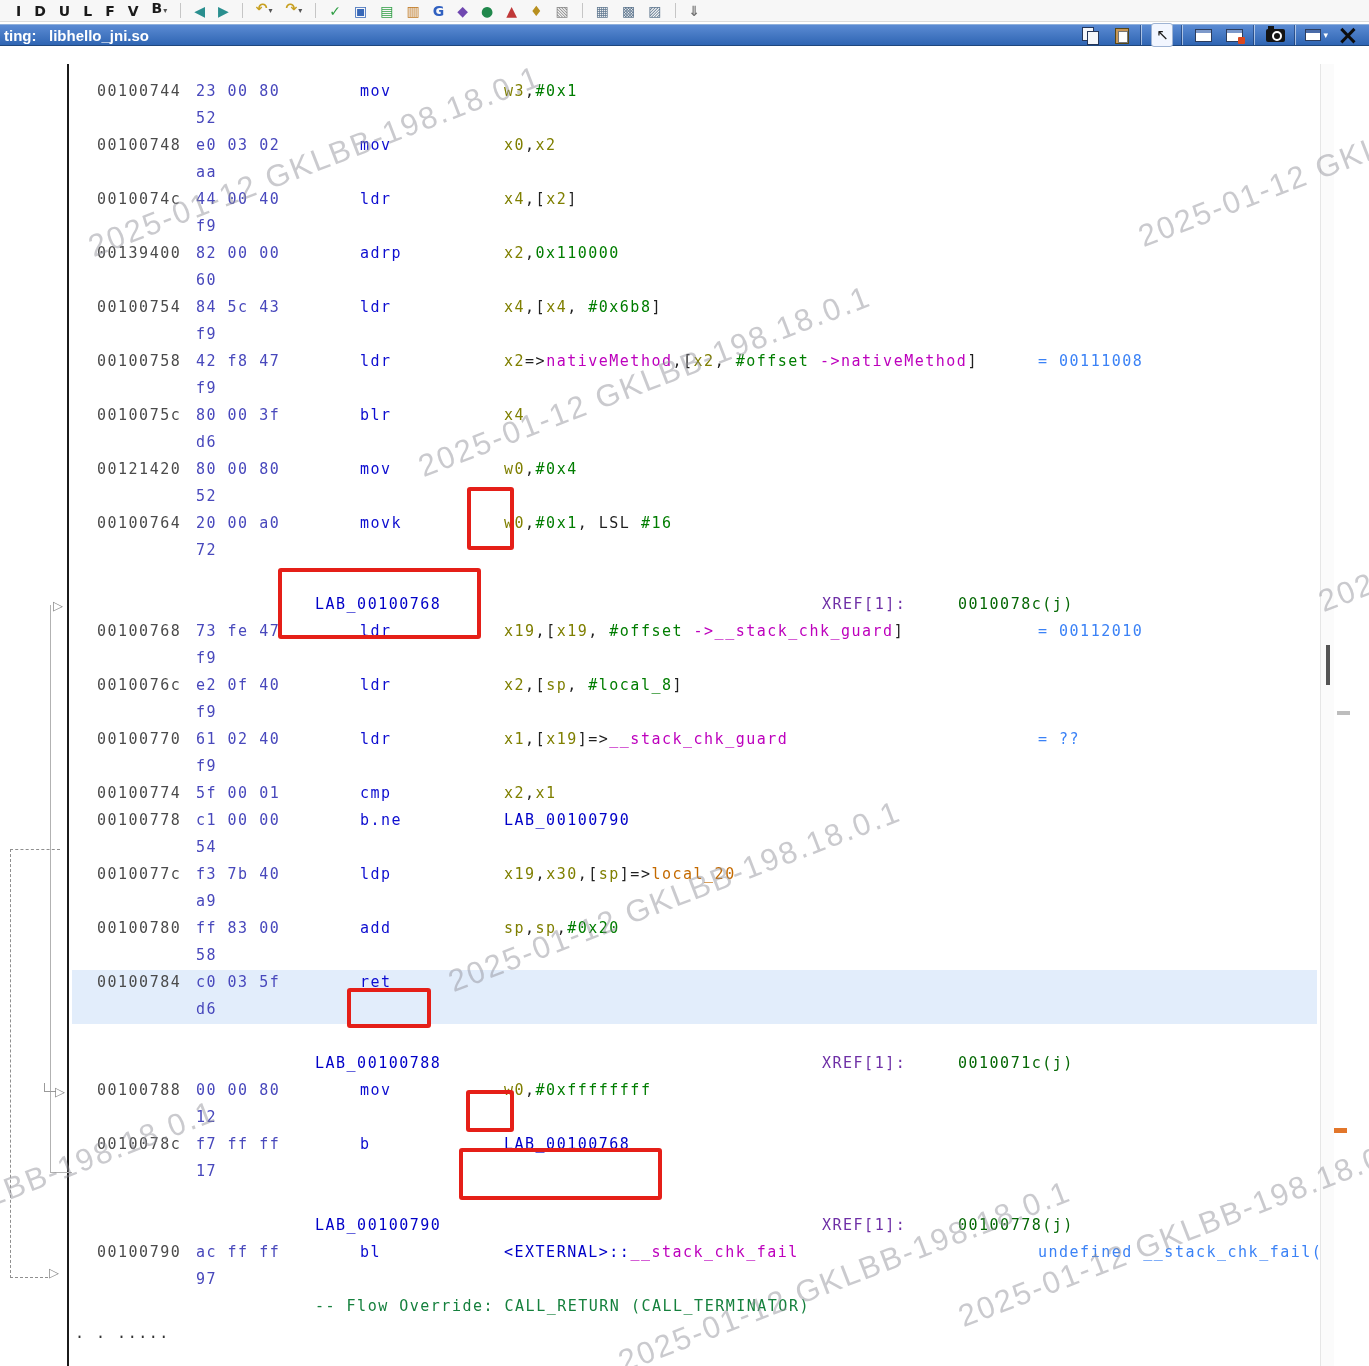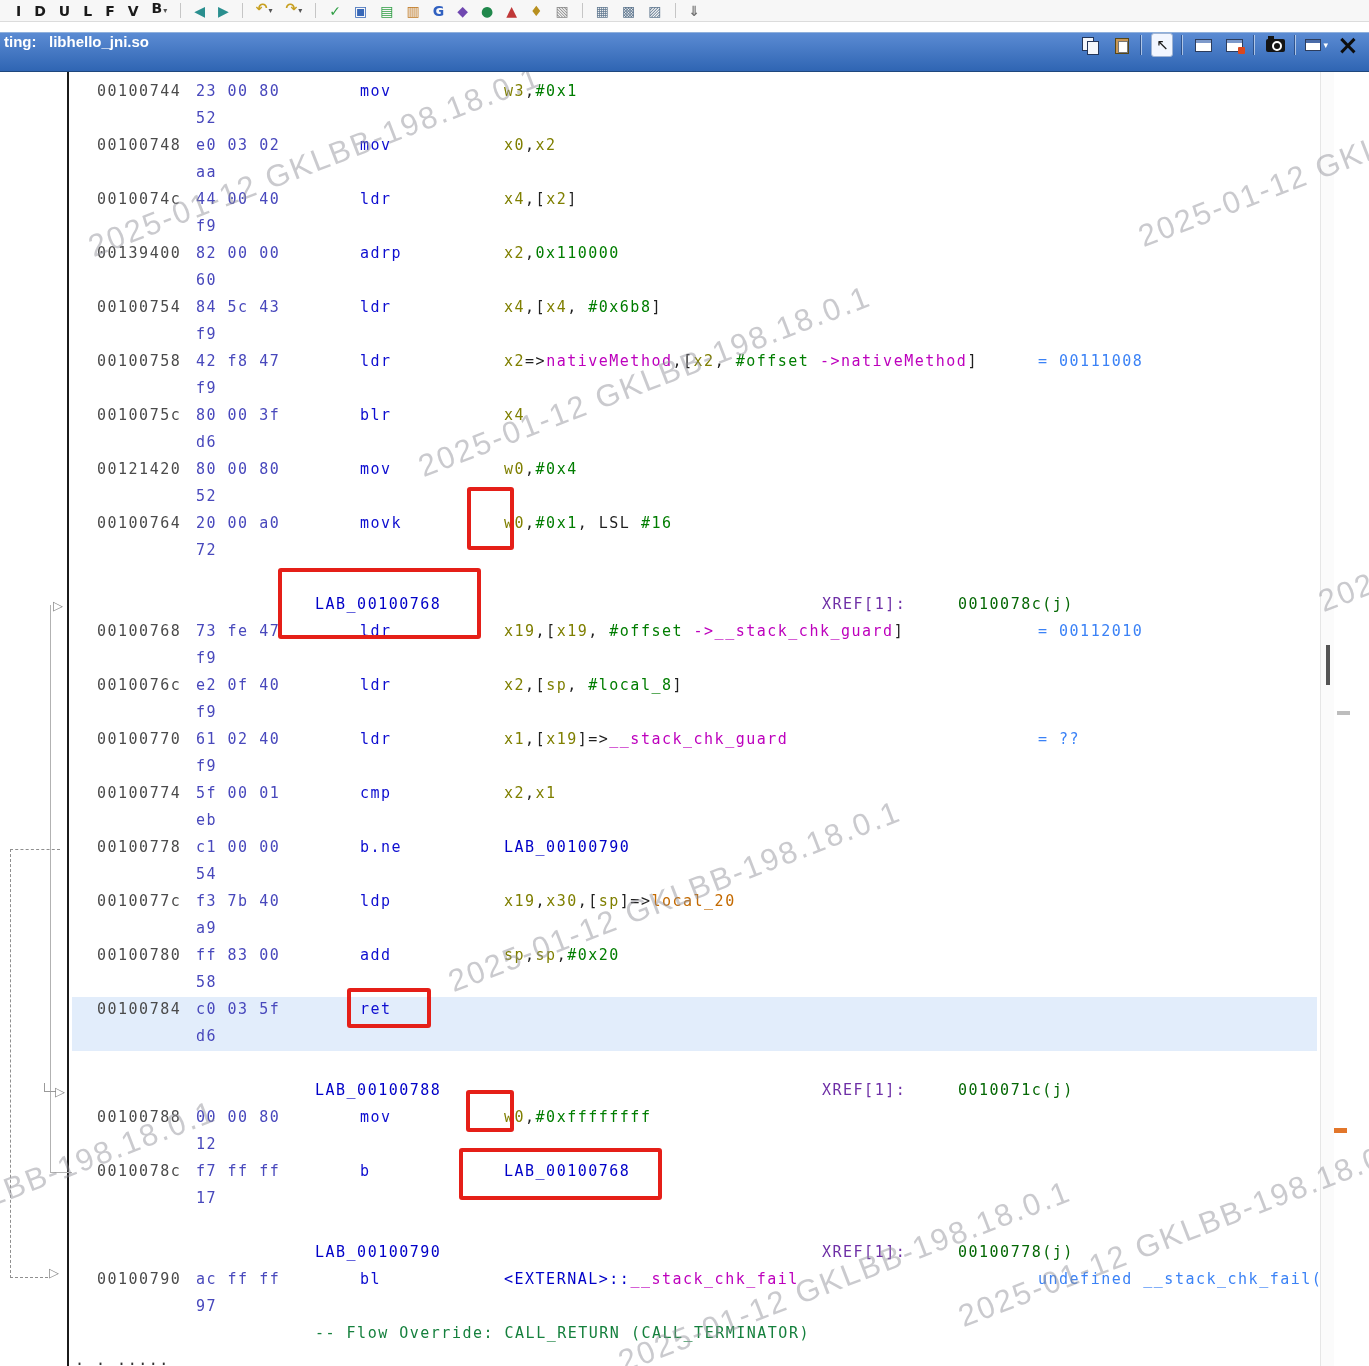--- a/index.html
+++ b/index.html
@@ -6,21 +6,21 @@
 html,body{width:1369px;height:1366px;overflow:hidden;background:#fff;font-family:"DejaVu Sans",sans-serif}
 #page{position:relative;width:1369px;height:1366px;overflow:hidden;background:#fff}
 
 
 .top-toolbar{position:absolute;left:0;top:0;width:100%;height:22px;background:#f7f7f7;border-bottom:1px solid #dcdcdc;display:flex;align-items:flex-end;gap:13px;padding:0 10px 2px 16px;z-index:6;overflow:hidden}
 .tt-btn{font:700 14px/16px "DejaVu Sans",sans-serif;cursor:default;position:relative;white-space:nowrap}
 .tt-dd{font-size:8px;color:#555;margin-left:1px}
 .tt-sep{width:1px;height:15px;background:#c6c6c6;align-self:flex-end;margin-bottom:1px}
 
 
-.titlebar{position:absolute;left:0;top:32px;width:100%;height:40px;background:linear-gradient(#5b8bd3,#2f65b3);border-top:1px solid #8fb0dc;border-bottom:1px solid #1f477d;z-index:6;display:flex;align-items:flex-start}
+.titlebar{position:absolute;left:0;top:24px;width:100%;height:22px;background:linear-gradient(#5b8bd3,#2f65b3);border-top:1px solid #8fb0dc;border-bottom:1px solid #1f477d;z-index:6;display:flex;align-items:center}
 .titlebar .title{color:#fff;font:700 15px "Liberation Sans",sans-serif;padding-left:4px;white-space:pre}
 .tb-right{margin-left:auto;display:flex;align-items:center;gap:9px;padding-right:10px}
 .tbtn{display:inline-flex;align-items:center;justify-content:center;min-width:22px;height:24px;cursor:default}
 .tbtn.lit{background:#f2f6ff;border:1px solid #9fb4d4;border-radius:3px;color:#1b1b1b;font-size:15px;padding:0 3px}
 .tb-sep{width:1px;height:20px;background:rgba(255,255,255,.55);box-shadow:-1px 0 0 rgba(10,30,70,.45)}
 .ic-copy{position:relative;width:17px;height:17px;display:inline-block}
 .ic-copy::before,.ic-copy::after{content:"";position:absolute;width:10px;height:12px;background:#f5f7fb;border:1px solid #24365a}
 .ic-copy::before{left:0;top:0}.ic-copy::after{left:5px;top:4px}
 .ic-paste{position:relative;width:17px;height:17px;display:inline-block}
 .ic-paste::before{content:"";position:absolute;left:2px;top:1px;width:12px;height:14px;background:#c79756;border:1px solid #564617}
@@ -305,23 +305,20 @@
             <span class="c-bytes">f9</span>
           </div>
         </div>
         <div class="lrow ins">
           <div class="lline">
             <span class="c-addr">00100774</span>
             <span class="c-bytes">5f 00 01</span>
             <span class="c-mn">cmp</span>
             <span class="c-ops"><span class="tk-reg">x2</span><span class="tk-pun">,</span><span class="tk-reg">x1</span></span>
           </div>
-          <div class="lline">
-            <span class="c-bytes">eb</span>
-          </div>
         </div>
         <div class="lrow ins">
           <div class="lline">
             <span class="c-addr">00100778</span>
             <span class="c-bytes">c1 00 00</span>
             <span class="c-mn">b.ne</span>
             <span class="c-ops"><span class="tk-lab">LAB_00100790</span></span>
           </div>
           <div class="lline">
             <span class="c-bytes">54</span>

